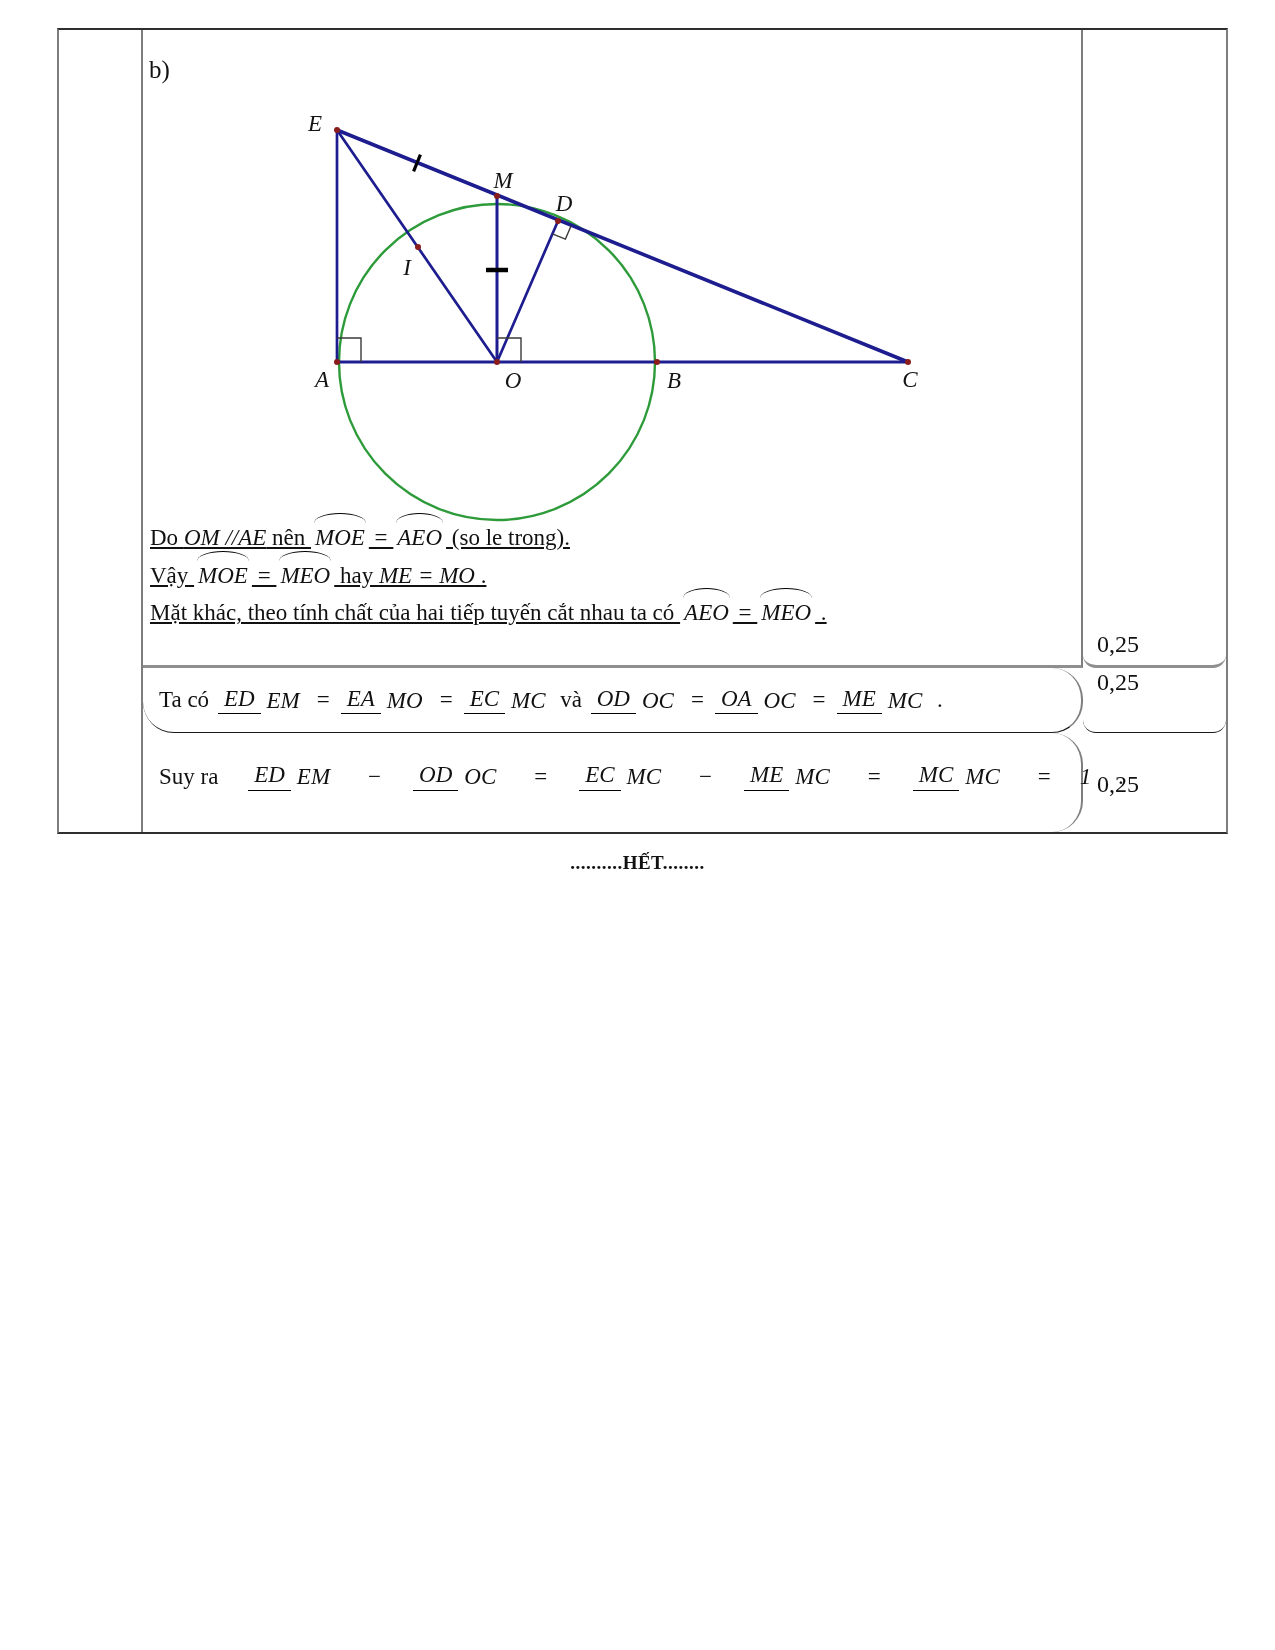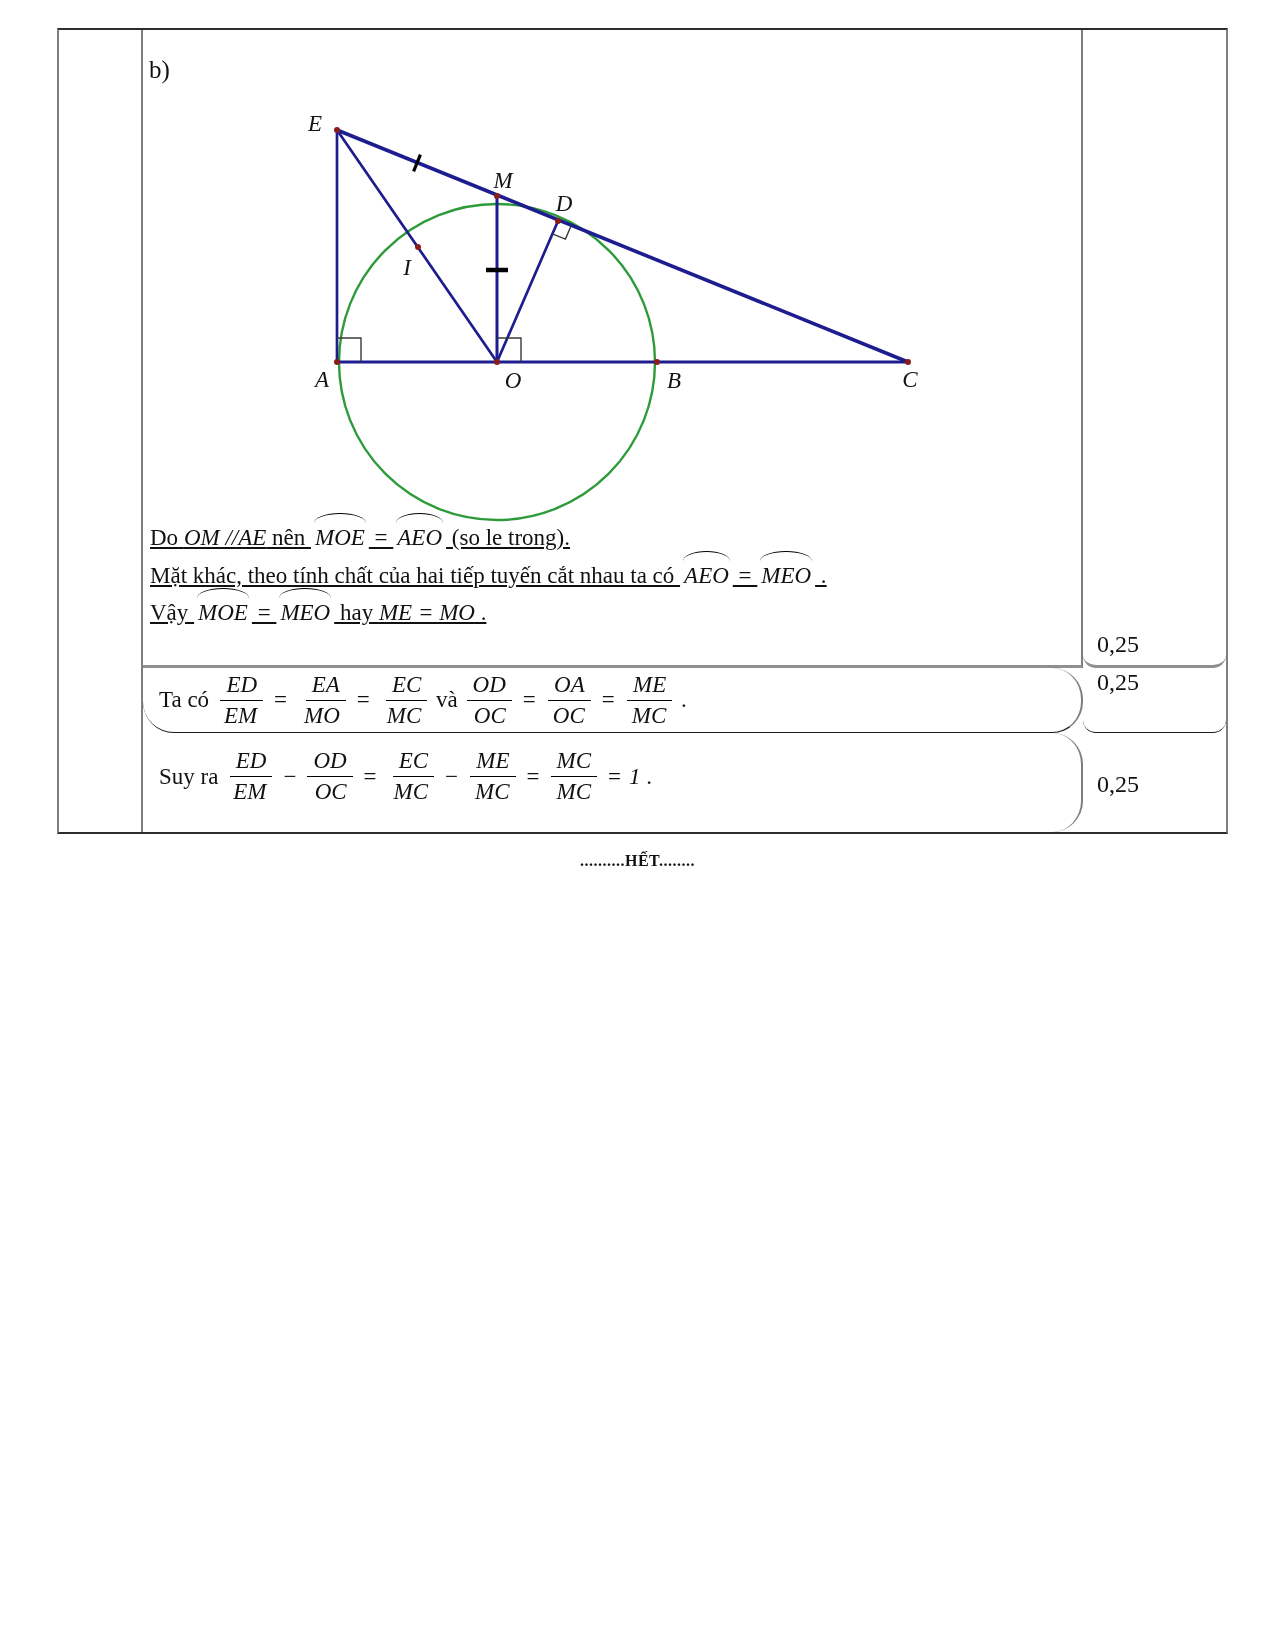--- a/index.html
+++ b/index.html
@@ -16,47 +16,47 @@
     border:2px solid #7e7e7e;
     border-top-color:#2e2e2e; border-bottom-color:#2e2e2e;
     background:#fff;
   }
   .cell { box-sizing:border-box; }
   .col-left { grid-column:1; grid-row:1/4; border-right:2px solid #7e7e7e; }
   .main { grid-column:2; border-right:2px solid #7e7e7e; }
   .scorecell { grid-column:3; display:flex; font-size:24px;border-radius:13px; }
   .r1 { grid-row:1; border-bottom:3px solid #8f8f8f; }
   .r2 { grid-row:2; border-bottom:1px solid #1a1a1a; }
-  .r3 { grid-row:3; }
+  .r3 { grid-row:3;gap:21px; }
   .main-r1 { position:relative; }
   .part-label { position:absolute; left:6px; top:26px; font-size:25px; }
   .figure { position:absolute; left:147px; top:68px; }
   .flabel { font-family:"Liberation Serif","DejaVu Serif",serif; font-style:italic; font-size:23px; fill:#141414; }
   .prose { position:absolute; left:7px; top:489px; font-size:23px; line-height:37.5px; white-space:nowrap;text-decoration:underline; }
   .pline .math { font-style:italic; }
   .pline .ang  { font-style:italic; position:relative; margin:0 4px; display:inline-block; }
   .ang::before {
     content:""; position:absolute; left:-1px; right:-1px; top:-6px; height:9px;
     border-top:1.8px solid #000;
     border-radius:50% 50% 0 0 / 100% 100% 0 0;
   }
   .eq { display:flex; align-items:center; font-size:23px; padding-left:16px;border-radius:31px; }
   .main-r3.eq { padding-bottom:12px; }
   .eq .text { white-space:pre; }
   .eq .math { font-style:italic; white-space:pre; }
   .op { margin:0 8px; }
-  .frac { display:inline-flex; flex-direction:column; align-items:flex-end; font-style:italic; margin:0 3px; line-height:1.12; }
+  .frac { display:inline-flex; align-items:flex-start; font-style:italic; margin:0 3px; line-height:1.12; }
   .frac .num { padding:0 6px 2px; border-bottom:1.7px solid #000; }
   .frac .den { padding:2px 6px 0;font-style:italic; }
   .score-r1 { align-items:flex-end;  padding:0 0 7px 14px; }
   .score-r2 { align-items:flex-start; padding:1px 0 0 14px; }
   .score-r3 { align-items:flex-end;  padding:0 0 34px 14px; }
   .het {
     position:absolute; left:0; top:852px; width:100%;
-    text-align:center; font-weight:bold; font-size:16px; letter-spacing:0.5px;
+    text-align:center; font-weight:bold; font-size:19px; letter-spacing:0.5px;
   }
 </style>
 </head>
 <body>
 
 <div class="sheet">
   <div class="answer-table">
 
     <div class="cell col-left"></div>
 
@@ -107,22 +107,22 @@
           <text class="flabel" x="407" y="275">I</text>
           <text class="flabel" x="322" y="387">A</text>
           <text class="flabel" x="513" y="388">O</text>
           <text class="flabel" x="674" y="388">B</text>
           <text class="flabel" x="910" y="387">C</text>
         </g>
       </svg>
 
       <div class="prose">
         <div class="pline"><span class="text">Do </span><span class="math">OM //AE</span><span class="text"> nên </span><span class="ang">MOE</span><span class="text"> = </span><span class="ang">AEO</span><span class="text"> (so le trong).</span></div>
+        <div class="pline"><span class="text">Vậy </span><span class="ang">MOE</span><span class="text"> = </span><span class="ang">MEO</span><span class="text"> hay </span><span class="math">ME = MO</span><span class="text"> .</span></div>
         <div class="pline"><span class="text">Mặt khác, theo tính chất của hai tiếp tuyến cắt nhau ta có </span><span class="ang">AEO</span><span class="text"> = </span><span class="ang">MEO</span><span class="text"> .</span></div>
-        <div class="pline"><span class="text">Vậy </span><span class="ang">MOE</span><span class="text"> = </span><span class="ang">MEO</span><span class="text"> hay </span><span class="math">ME = MO</span><span class="text"> .</span></div>
       </div>
     </div>
 
     <div class="cell scorecell score-r1 r1">
       <span>0,25</span>
     </div>
 
     <div class="cell main r2 eq">
         <span class="text">Ta có </span>
         <span class="frac">

